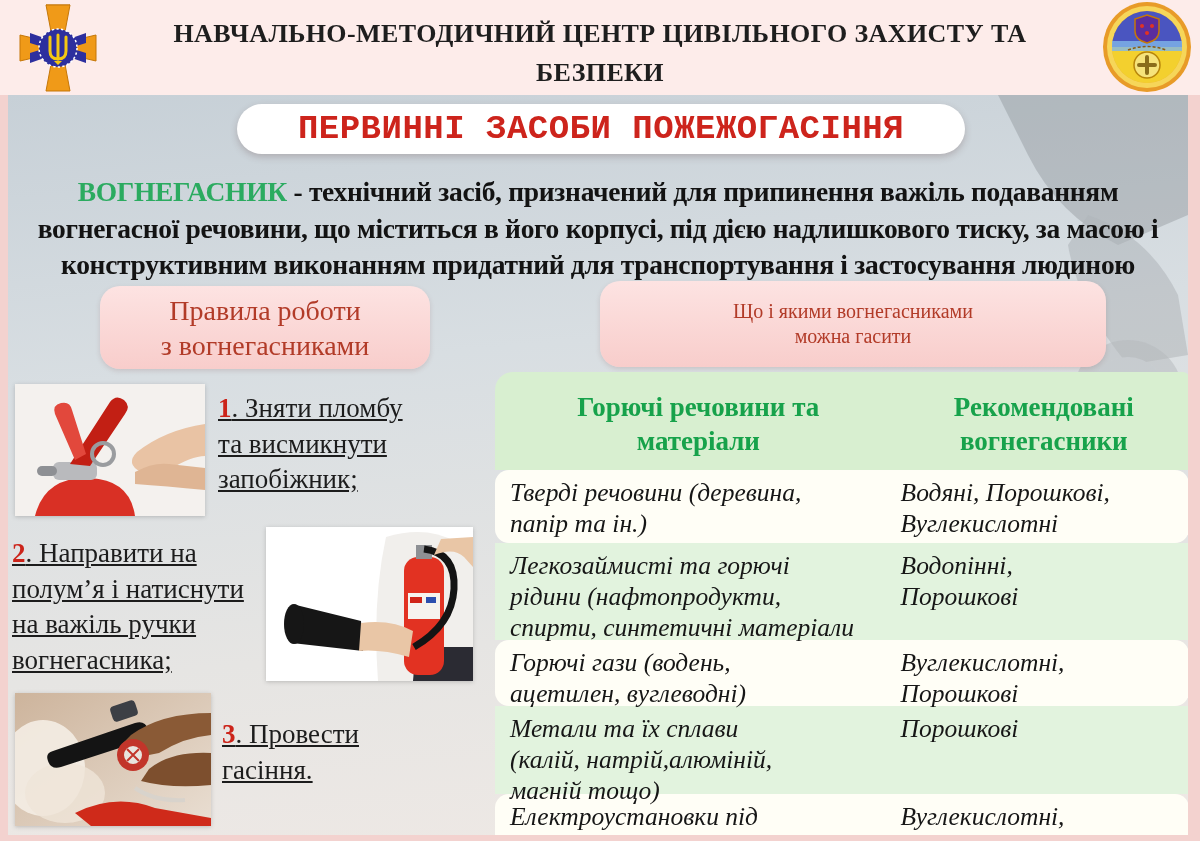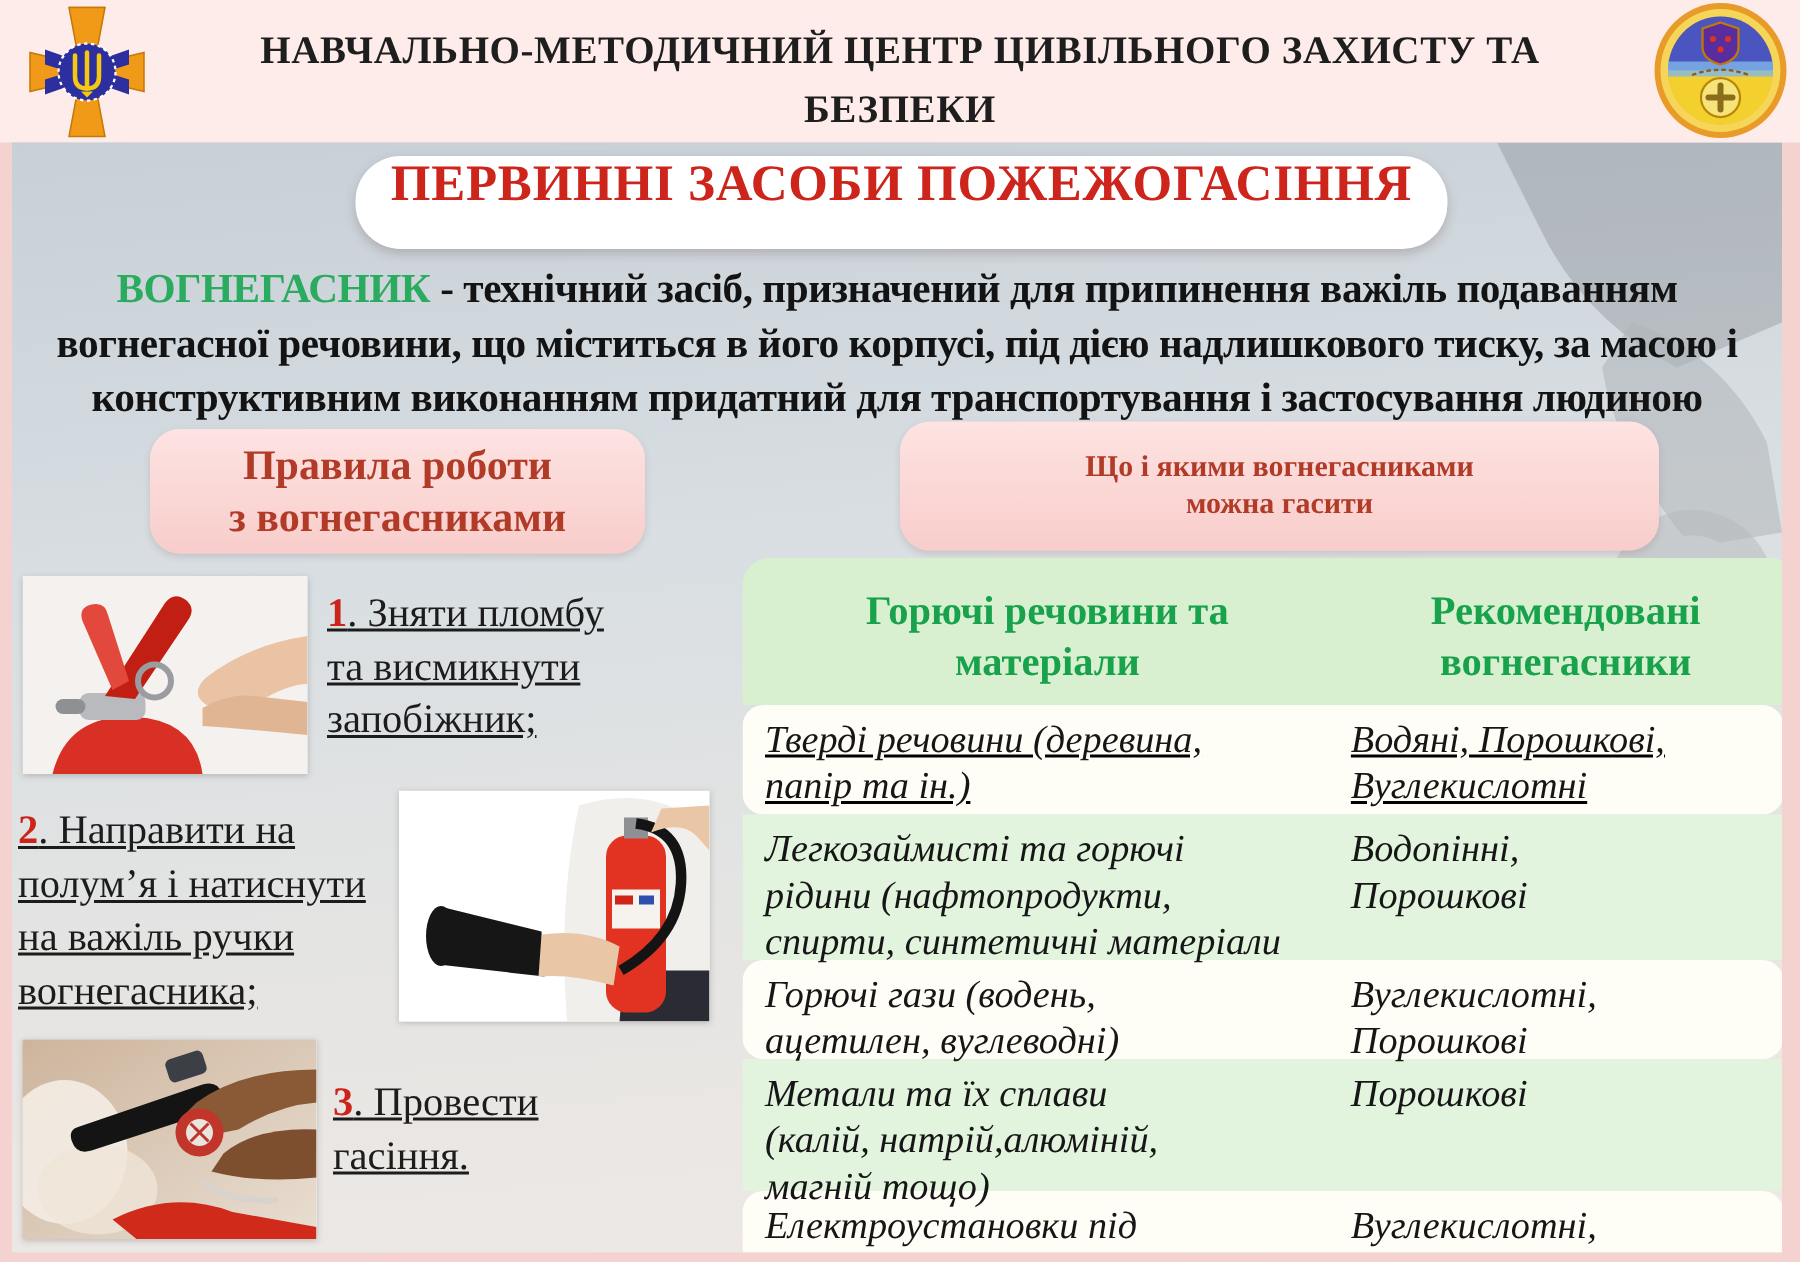--- a/index.html
+++ b/index.html
@@ -22,41 +22,41 @@
   .logo-right{position:absolute;right:4px;top:1px;width:98px;height:93px;}
   
   .main{
     position:absolute;left:8px;top:95px;width:1180px;height:740px;
     background:linear-gradient(175deg,#c7d0d7 0%,#d8dee2 35%,#e6e5e3 70%,#efe9e5 100%);
     overflow:hidden;
   }
   .watermark{position:absolute;right:0;top:0;width:250px;height:470px;opacity:.30;}
   
   .title-banner{
-    position:absolute;left:229px;top:9px;width:728px;height:62px;
+    position:absolute;left:229px;top:9px;width:728px;height:50px;
     background:#fff;border-radius:30px;
     box-shadow:0 3px 7px rgba(90,60,60,.25);
-    display:flex;align-items:flex-start;justify-content:center;
+    display:flex;align-items:center;justify-content:center;font-family:Liberation Mono, monospace;
   }
   .title-banner span{
     color:#cd241c;font-weight:bold;font-size:34px;letter-spacing:.5px;
   }
   
   .definition{
     position:absolute;left:4px;top:79px;width:1172px;
     text-align:center;font-weight:bold;font-size:27.5px;line-height:1.33;
     color:#131313;letter-spacing:-.3px;
   }
   .definition .term{color:#2bab60;}
   
   .pill{
     background:linear-gradient(180deg,#fde3e2 0%,#f8cdcb 100%);
     border-radius:20px;box-shadow:0 2px 5px rgba(120,70,70,.18);
     display:flex;align-items:center;justify-content:center;text-align:center;
-    color:#b23b28;font-weight:bold;white-space:pre-line;
+    color:#b23b28;font-weight:normal;white-space:pre-line;
   }
   .pill-left{position:absolute;left:92px;top:191px;width:330px;height:83px;font-size:28px;line-height:1.25;}
   .pill-right{position:absolute;left:592px;top:186px;width:506px;height:86px;font-size:20px;line-height:1.25;}
   
   .step-text{position:absolute;color:#1c1c1c;font-size:27px;line-height:1.32;text-decoration:underline;}
   .step-text .num{color:#cc241a;font-weight:bold;}
   .step-text .body{white-space:pre-line;}
   .st1{left:210px;top:296px;width:280px;}
   .st2{left:4px;top:441px;width:270px;}
   .st3{left:214px;top:622px;width:250px;}
@@ -72,21 +72,21 @@
     border-top-left-radius:18px;border-top-right-radius:6px;overflow:hidden;
   }
   .t-row{display:flex;flex:0 0 auto;}
   .t-head{height:98px;background:#d8efd0;align-items:center;}
   .t-head .cell{
     color:#17a24b;font-weight:bold;font-size:27px;line-height:1.25;
     text-align:center;white-space:pre-line;
   }
   .r-white{background:#fffef6;border-radius:14px;}
   .r-green{background:#e2f3de;}
-  .r1{height:73px;text-decoration:underline;} .r2{height:97px;} .r3{height:66px;} .r4{height:88px;} .r5{height:63px;}
+  .r1{height:73px;} .r2{height:97px;} .r3{height:66px;} .r4{height:88px;} .r5{height:63px;}
   .cell{box-sizing:border-box;}
   .c1{width:57%;padding:7px 4px 0 15px;}
   .c2{width:43%;padding:7px 2px 0 10px;}
   .t-body .cell{
     font-style:italic;font-size:25.5px;line-height:1.22;color:#161616;
     white-space:pre-line;
   }
 </style>
 </head>
 <body>

